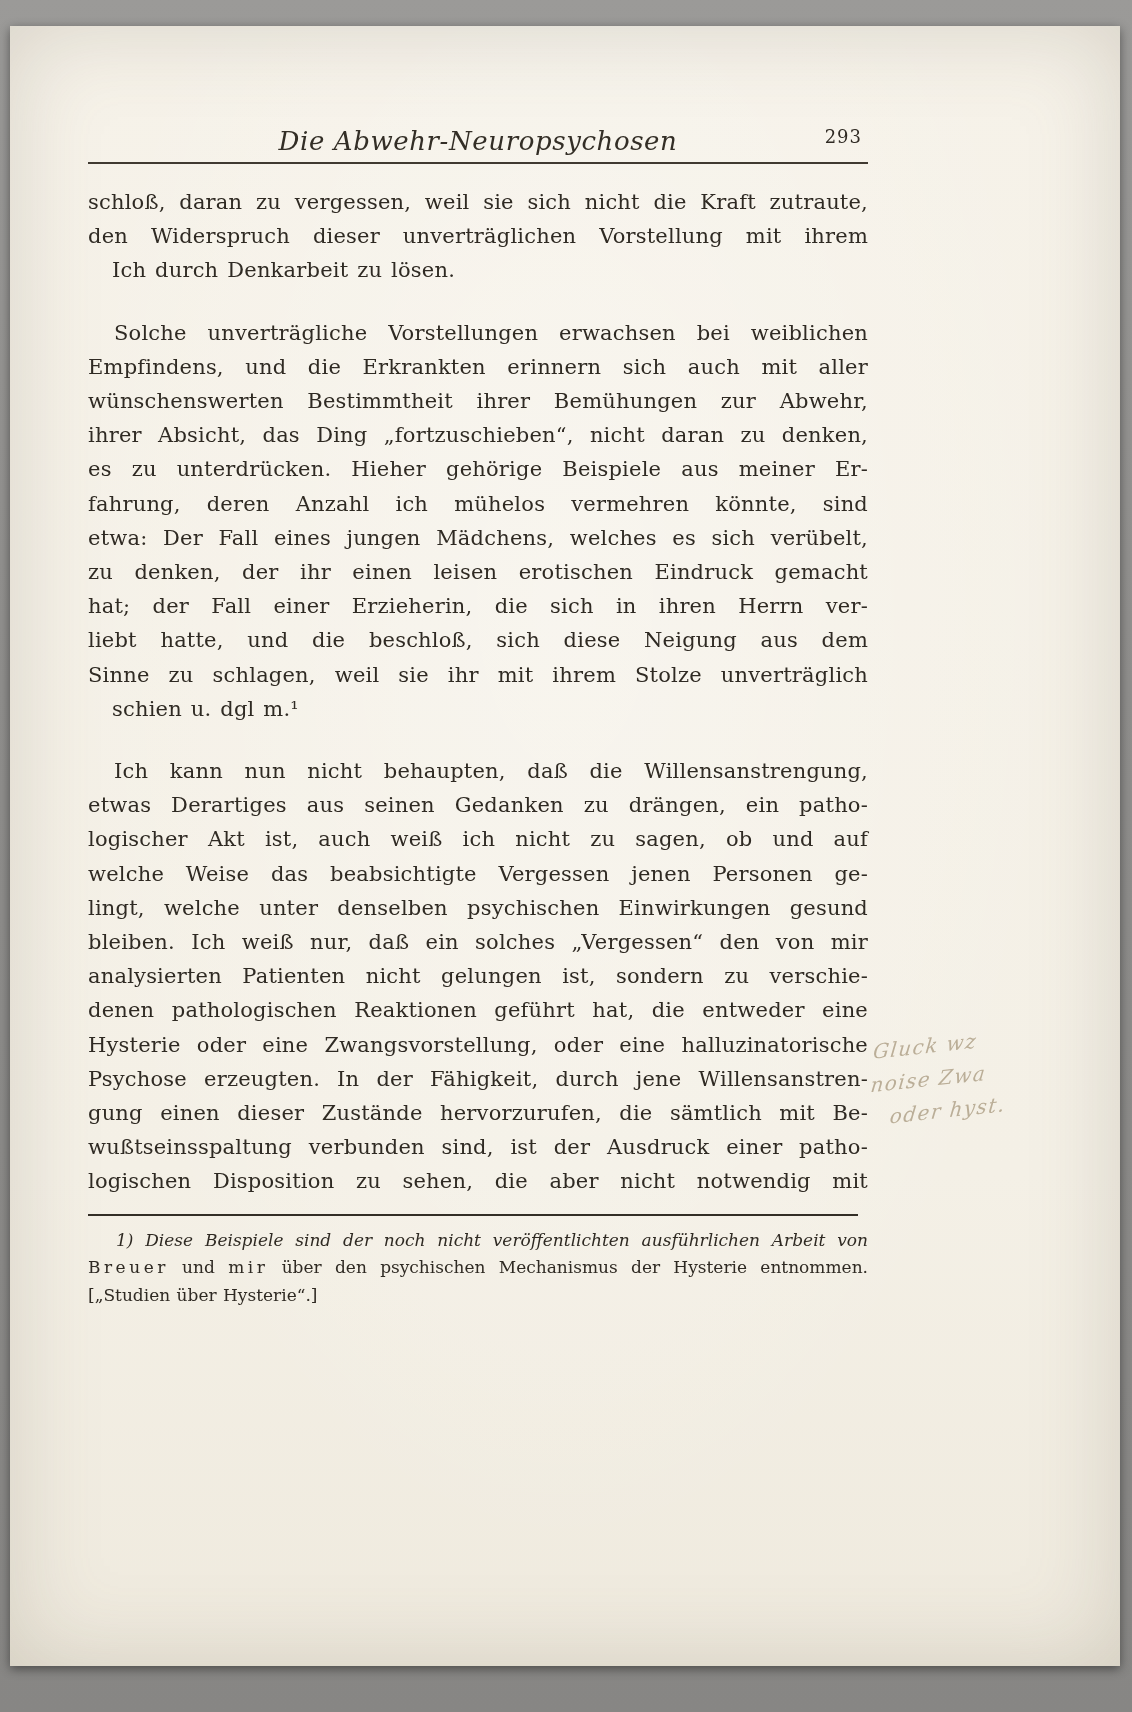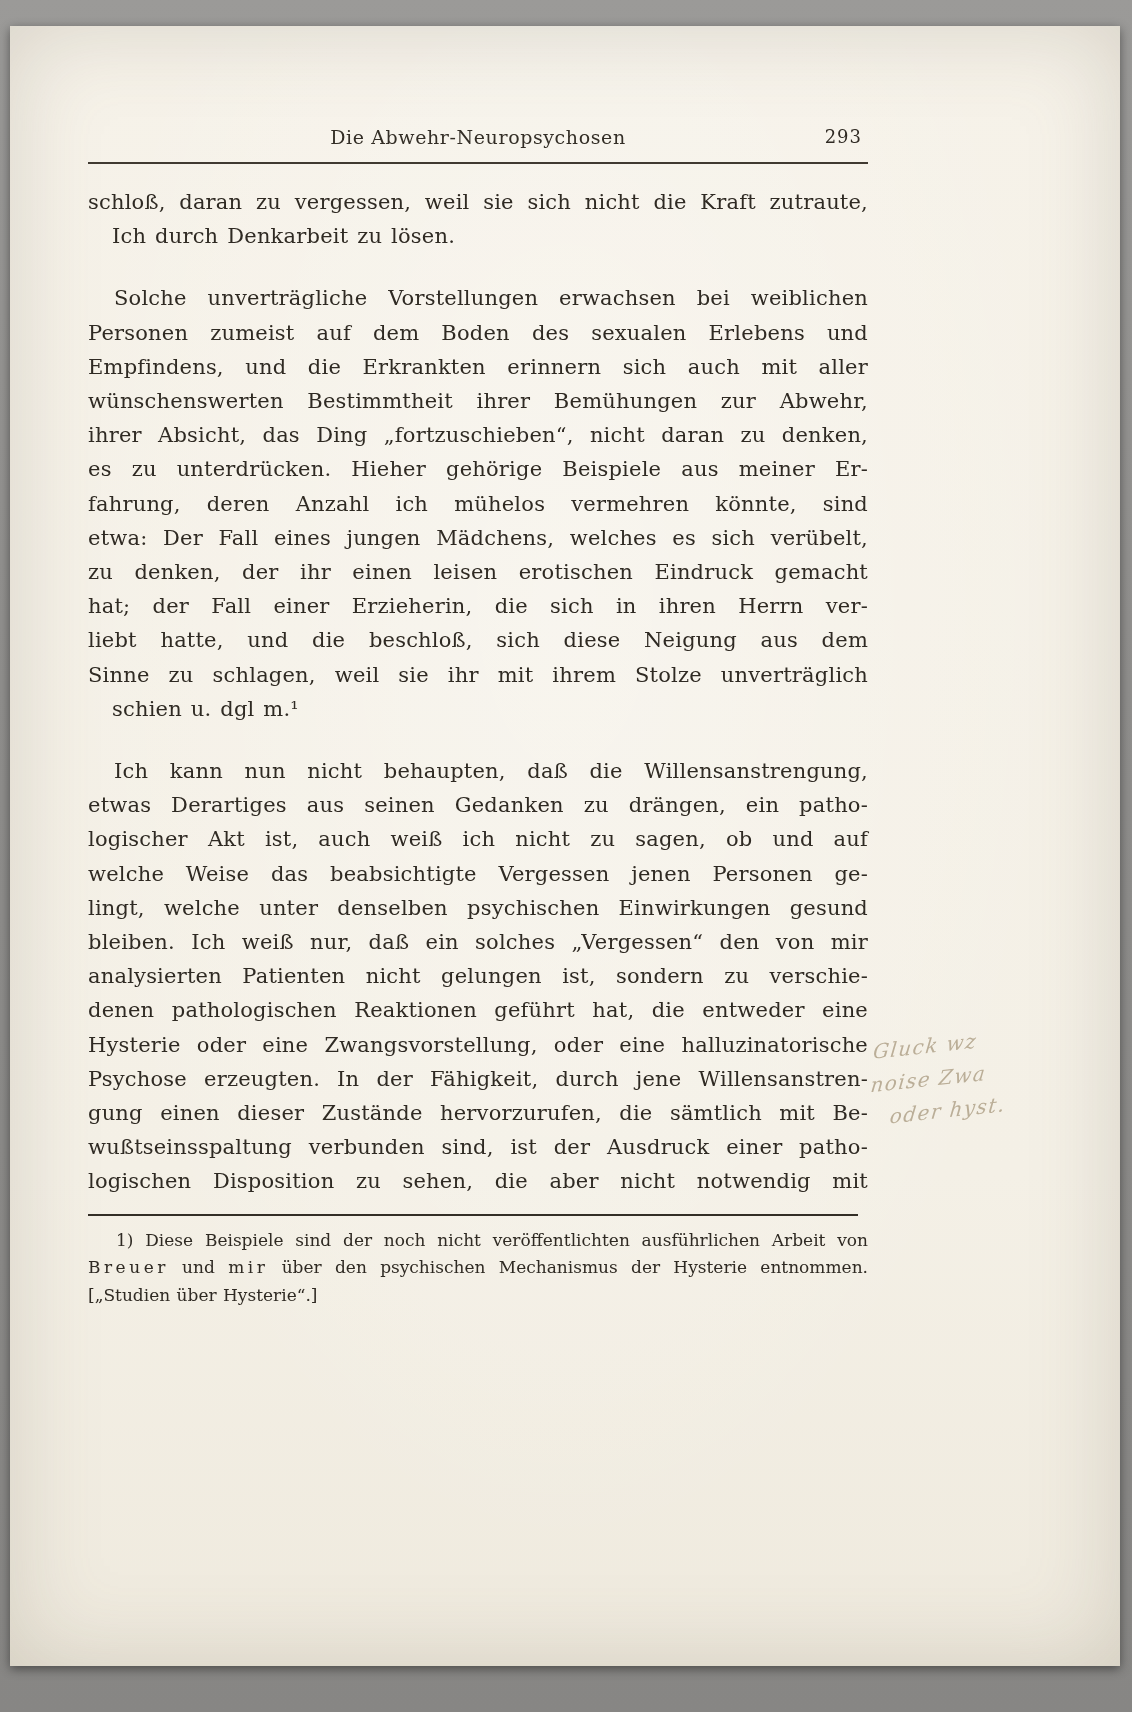--- a/index.html
+++ b/index.html
@@ -12,31 +12,31 @@
     position:absolute;left:10px;top:26px;width:1110px;height:1640px;
     background:
       radial-gradient(ellipse at 50% 35%, rgba(255,255,255,0.30), rgba(255,255,255,0) 65%),
       linear-gradient(180deg,#f6f2e9 0%,#f4f0e6 70%,#efeade 100%);
     box-shadow:0 3px 10px rgba(0,0,0,0.45), inset 0 0 90px rgba(110,100,80,0.22);
   }
   .textblock{position:absolute;left:78px;top:100px;width:780px;color:#2f2a23;}
   .runhead{position:relative;height:36px;border-bottom:2px solid #403a31;}
   .runhead .title{
     position:absolute;left:0;right:0;top:0;text-align:center;
-    font-size:19px;letter-spacing:0.6px;color:#332e26;
+    font-style:italic;font-size:26px;letter-spacing:0.6px;color:#332e26;
   }
   .runhead .pagenum{position:absolute;right:6px;top:0;font-size:18px;letter-spacing:1px;}
   .bodytext{margin-top:21px;font-size:21px;line-height:34.2px;word-spacing:2px;letter-spacing:0.2px;}
   .line{text-align:justify;text-align-last:justify;white-space:normal;}
   .line.endpara{text-align-last:left;margin-left:24px;}
   .line.indent{text-indent:26px;margin-top:28px;}
   .fn-rule{margin-top:15px;width:770px;height:2px;background:#332e26;}
   .footnote{margin-top:11px;font-size:17px;line-height:27.5px;word-spacing:1px;}
   .fn-line{text-align:justify;text-align-last:justify;}
-  .fn-line.first{text-indent:28px;}
+  .fn-line.first{text-indent:28px;font-style:italic;}
   .fn-line.endpara{text-align-last:left;}
   .sperr{letter-spacing:3.5px;}
   .marginalia{
     position:absolute;left:866px;top:998px;width:220px;
     transform:rotate(-6deg);
     color:#ab9c82;opacity:0.78;
     font-style:italic;font-size:20px;line-height:33px;letter-spacing:1.5px;
   }
   .m-line{transform:skewX(-12deg);white-space:nowrap;}
   .m-line:nth-child(2){margin-left:-6px;}
@@ -50,26 +50,26 @@
 
     <div class="runhead">
       <div class="title">Die Abwehr-Neuropsychosen</div>
       <div class="pagenum">293</div>
     </div>
 
     <div class="bodytext">
 
       <div class="para">
         <div class="line">schloß, daran zu vergessen, weil sie sich nicht die Kraft zutraute,</div>
+        <div class="line">den Widerspruch dieser unverträglichen Vorstellung mit ihrem</div>
         <div class="line endpara">Ich durch Denkarbeit zu lösen.</div>
       </div>
 
       <div class="para">
         <div class="line indent">Solche unverträgliche Vorstellungen erwachsen bei weiblichen</div>
-        <div class="line">Personen zumeist auf dem Boden des sexualen Erlebens und</div>
         <div class="line">Empfindens, und die Erkrankten erinnern sich auch mit aller</div>
         <div class="line">wünschenswerten Bestimmtheit ihrer Bemühungen zur Abwehr,</div>
         <div class="line">ihrer Absicht, das Ding „fortzuschieben“, nicht daran zu denken,</div>
         <div class="line">es zu unterdrücken. Hieher gehörige Beispiele aus meiner Er-</div>
         <div class="line">fahrung, deren Anzahl ich mühelos vermehren könnte, sind</div>
         <div class="line">etwa: Der Fall eines jungen Mädchens, welches es sich verübelt,</div>
         <div class="line">zu denken, der ihr einen leisen erotischen Eindruck gemacht</div>
         <div class="line">hat; der Fall einer Erzieherin, die sich in ihren Herrn ver-</div>
         <div class="line">liebt hatte, und die beschloß, sich diese Neigung aus dem</div>
         <div class="line">Sinne zu schlagen, weil sie ihr mit ihrem Stolze unverträglich</div>

